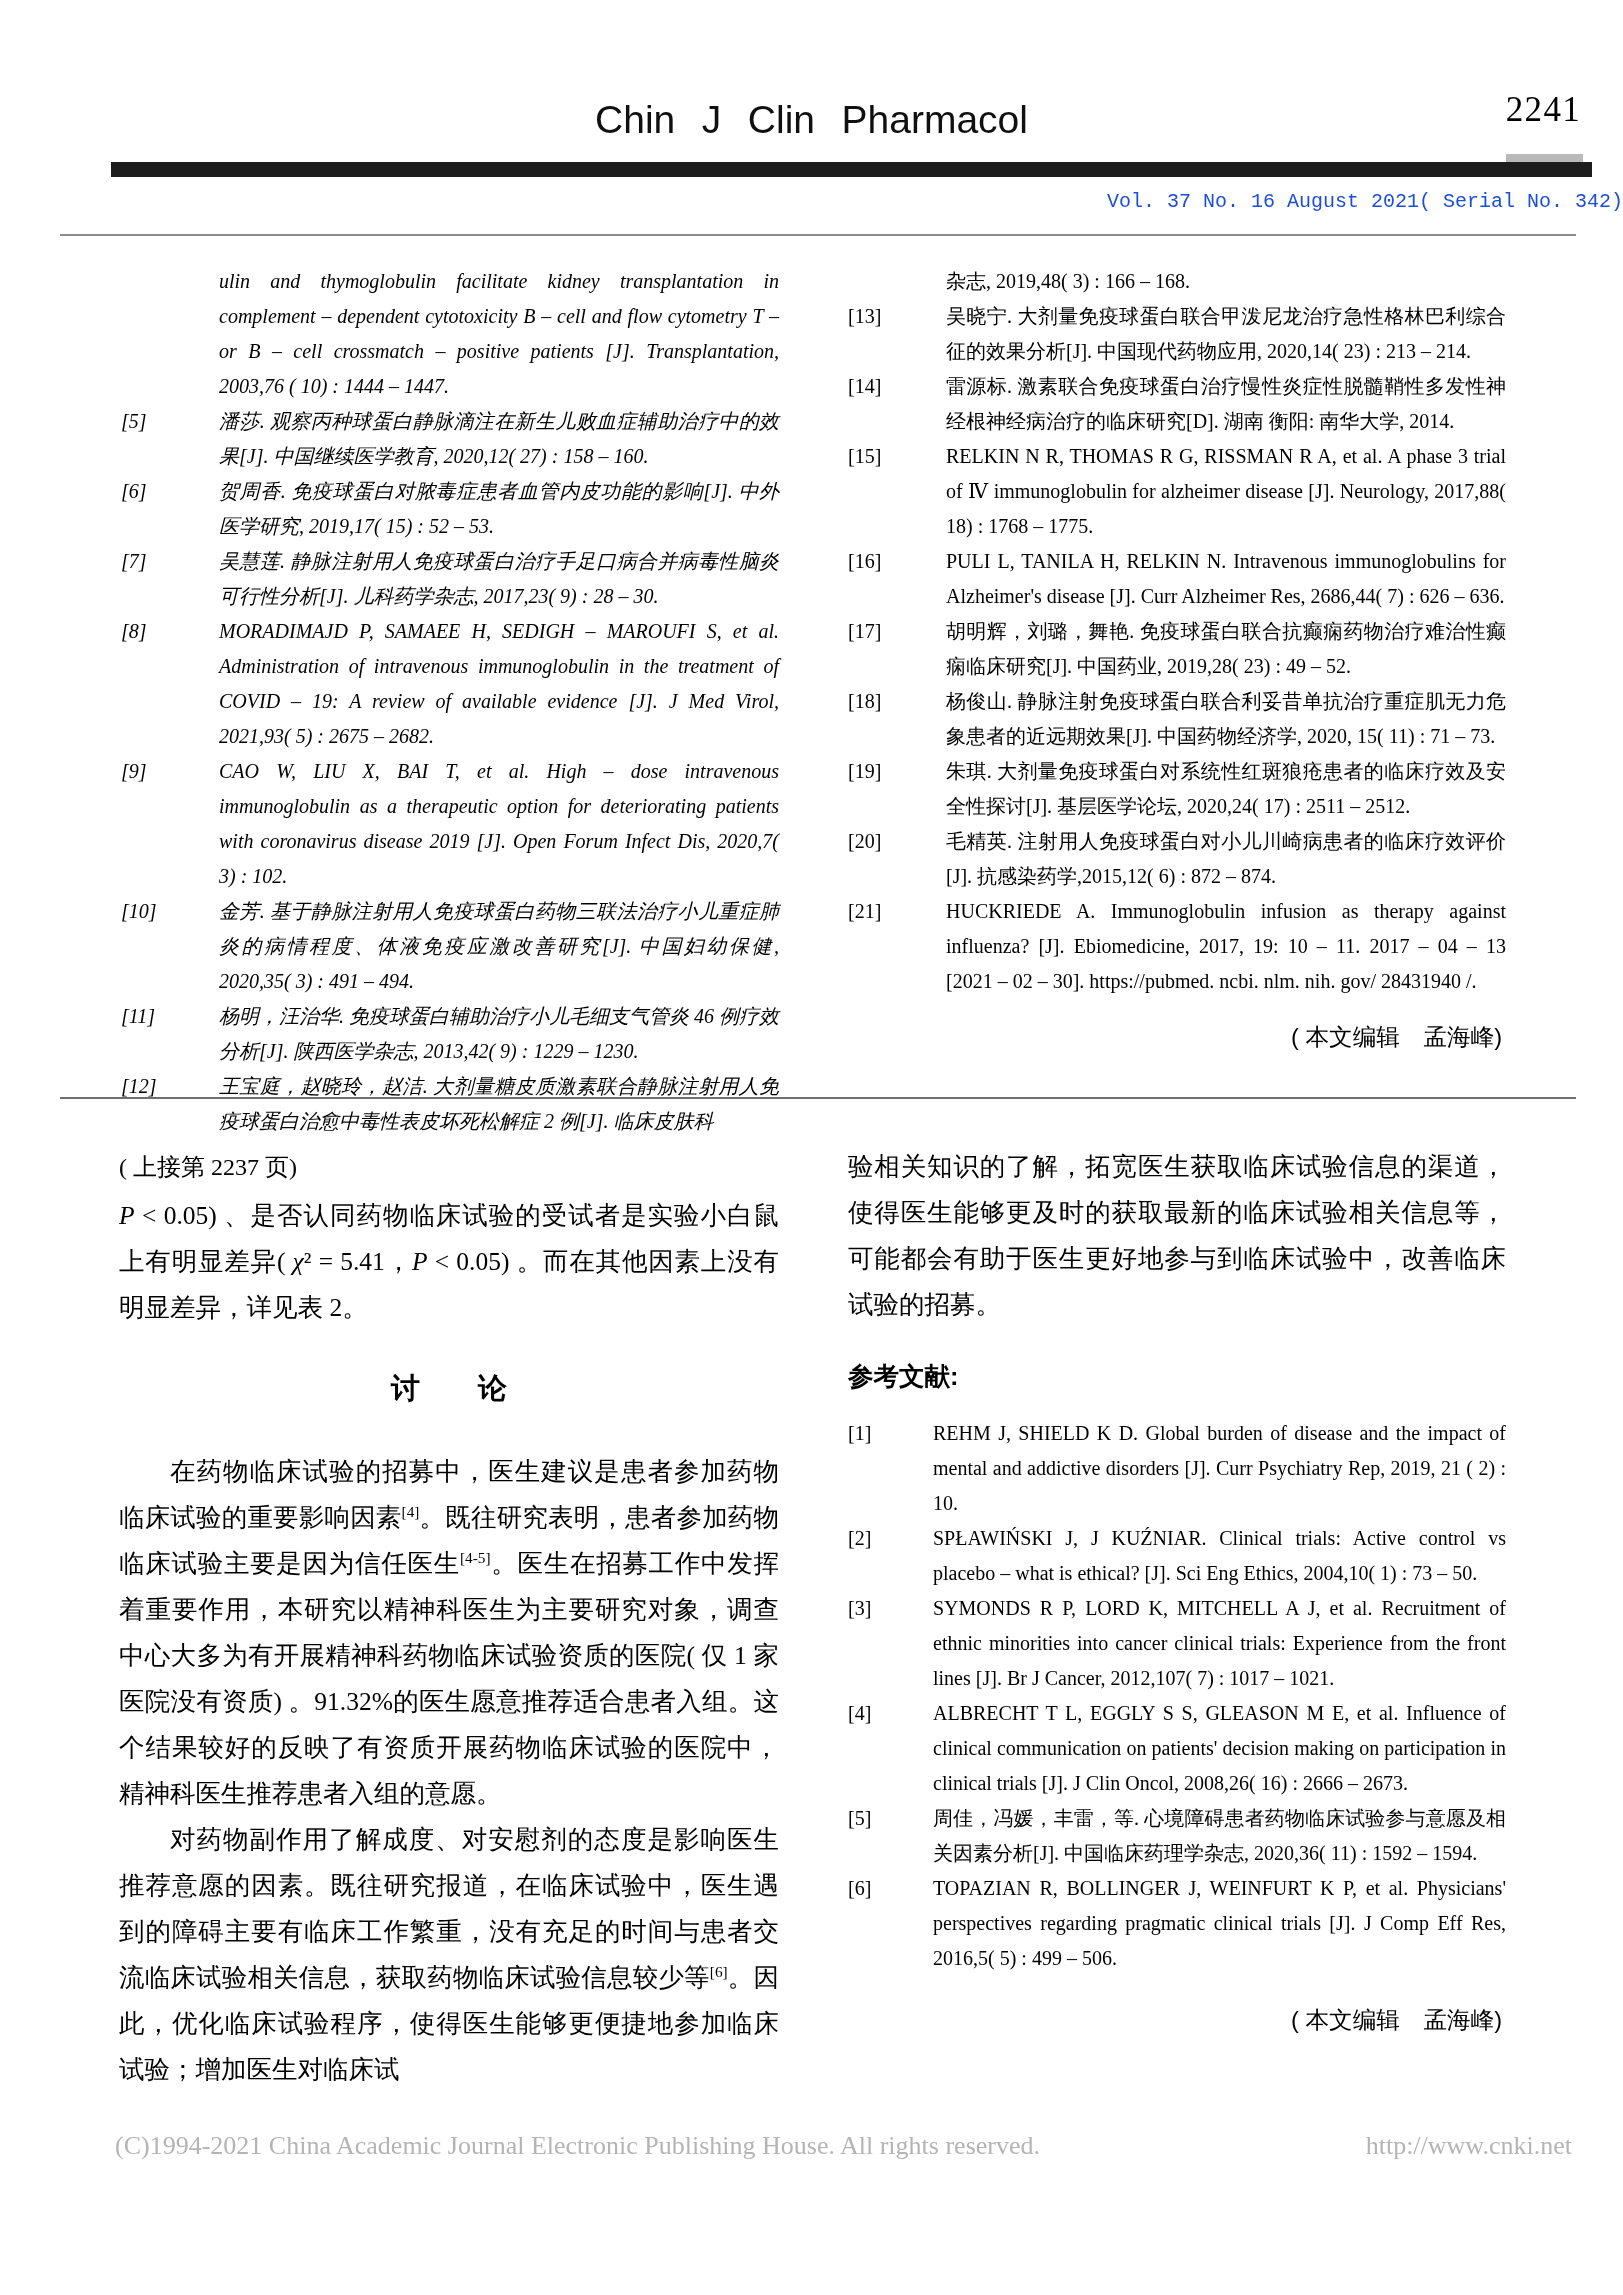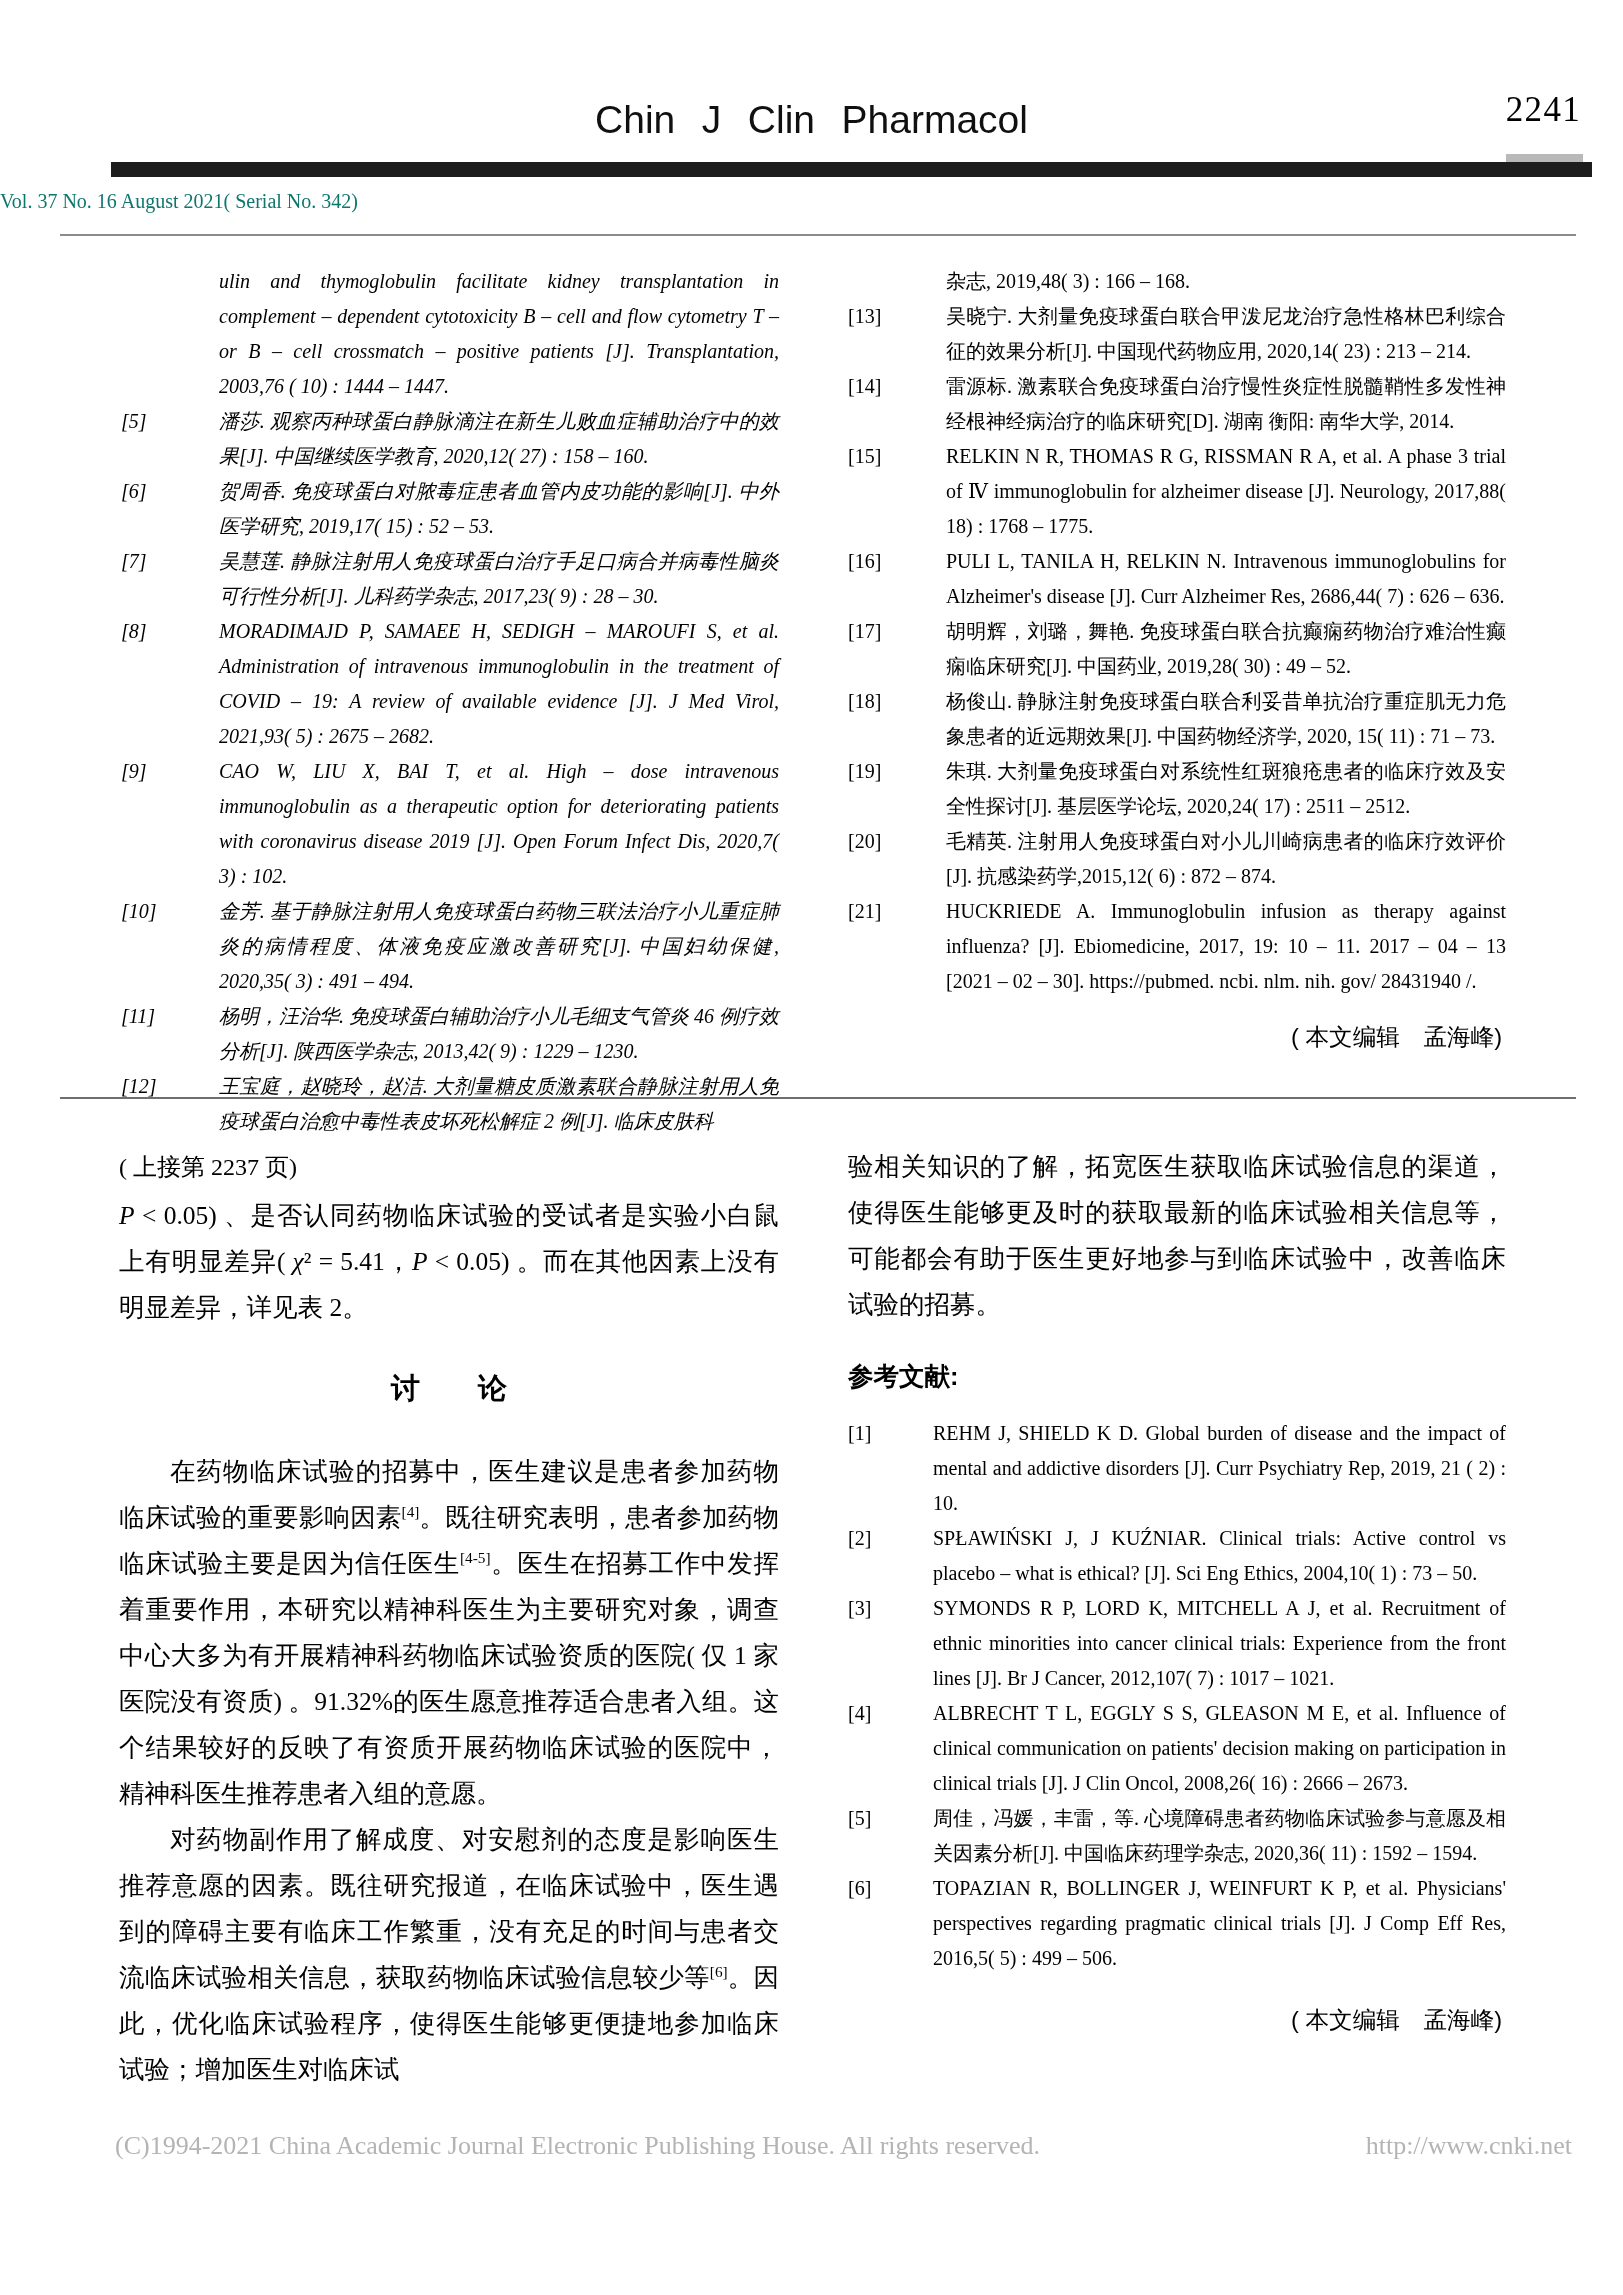--- a/index.html
+++ b/index.html
@@ -11,22 +11,22 @@
   .abs { position:absolute; }
   #pagenum { top:90px; right:42px; font-size:35px; letter-spacing:1.3px; }
   #jtitle {
     top:98px; left:0; width:1623px; text-align:center;
     font-family:"Liberation Sans","DejaVu Sans",sans-serif;
     font-size:39px; word-spacing:15.7px; font-weight:400; color:#101010;
   }
   #blackbar { top:162px; left:111px; width:1481px; height:15px; background:#1d1d1d; }
   #graycap { position:absolute; right:9.2px; top:-7.9px; width:77px; height:7.9px; background:#b9b9b9; }
   #volline {
-    top:190px; left:0; width:1623px; text-align:left;
-    font-family:Liberation Serif, serif; font-size:20px; color:#0f766e;
+    top:190px; left:0; width:1623px; text-align:right;
+    font-family:Liberation Mono, monospace; font-size:20px; color:#1d4ed8;
   }
   #thinrule { top:234px; left:60px; width:1516px; height:2px; background:#8c8c8c; }
 
   .refcol { position:absolute; top:264px; font-size:20px; line-height:35px; text-align:justify; }
   #refs-left { left:121px; width:658px;font-style:italic; }
   #refs-right { left:848px; width:658px; }
   .ref { position:relative; padding-left:98px; }
   .ref .lbl { position:absolute; left:0; top:0; }
   #art-refs .ref { padding-left:85px; }
   .editor {
@@ -79,21 +79,21 @@
     <div class="ref"><span class="lbl">[11]</span><span>杨明，汪治华. 免疫球蛋白辅助治疗小儿毛细支气管炎 46 例疗效分析[J]. 陕西医学杂志, 2013,42( 9) : 1229 – 1230.</span></div>
     <div class="ref"><span class="lbl">[12]</span><span>王宝庭，赵晓玲，赵洁. 大剂量糖皮质激素联合静脉注射用人免疫球蛋白治愈中毒性表皮坏死松解症 2 例[J]. 临床皮肤科</span></div>
   </div>
 <div class="refcol" id="refs-right">
   <div id="refs-right-list">
       <div class="ref cont"><span>杂志, 2019,48( 3) : 166 – 168.</span></div>
       <div class="ref"><span class="lbl">[13]</span><span>吴晓宁. 大剂量免疫球蛋白联合甲泼尼龙治疗急性格林巴利综合征的效果分析[J]. 中国现代药物应用, 2020,14( 23) : 213 – 214.</span></div>
       <div class="ref"><span class="lbl">[14]</span><span>雷源标. 激素联合免疫球蛋白治疗慢性炎症性脱髓鞘性多发性神经根神经病治疗的临床研究[D]. 湖南 衡阳: 南华大学, 2014.</span></div>
       <div class="ref"><span class="lbl">[15]</span><span>RELKIN N R, THOMAS R G, RISSMAN R A, et al. A phase 3 trial of Ⅳ immunoglobulin for alzheimer disease [J]. Neurology, 2017,88( 18) : 1768 – 1775.</span></div>
       <div class="ref"><span class="lbl">[16]</span><span>PULI L, TANILA H, RELKIN N. Intravenous immunoglobulins for Alzheimer's disease [J]. Curr Alzheimer Res, 2686,44( 7) : 626 – 636.</span></div>
-      <div class="ref"><span class="lbl">[17]</span><span>胡明辉，刘璐，舞艳. 免疫球蛋白联合抗癫痫药物治疗难治性癫痫临床研究[J]. 中国药业, 2019,28( 30) : 49 – 52.</span></div>
+      <div class="ref"><span class="lbl">[17]</span><span>胡明辉，刘璐，舞艳. 免疫球蛋白联合抗癫痫药物治疗难治性癫痫临床研究[J]. 中国药业, 2019,28( 23) : 49 – 52.</span></div>
       <div class="ref"><span class="lbl">[18]</span><span>杨俊山. 静脉注射免疫球蛋白联合利妥昔单抗治疗重症肌无力危象患者的近远期效果[J]. 中国药物经济学, 2020, 15( 11) : 71 – 73.</span></div>
       <div class="ref"><span class="lbl">[19]</span><span>朱琪. 大剂量免疫球蛋白对系统性红斑狼疮患者的临床疗效及安全性探讨[J]. 基层医学论坛, 2020,24( 17) : 2511 – 2512.</span></div>
       <div class="ref"><span class="lbl">[20]</span><span>毛精英. 注射用人免疫球蛋白对小儿川崎病患者的临床疗效评价[J]. 抗感染药学,2015,12( 6) : 872 – 874.</span></div>
       <div class="ref"><span class="lbl">[21]</span><span>HUCKRIEDE A. Immunoglobulin infusion as therapy against influenza? [J]. Ebiomedicine, 2017, 19: 10 – 11. 2017 – 04 – 13 [2021 – 02 – 30]. https://pubmed. ncbi. nlm. nih. gov/ 28431940 /.</span></div>
     </div>
   <div class="editor">( 本文编辑　孟海峰)</div>
 </div>
 
 <div class="abs" id="divider"></div>
 

